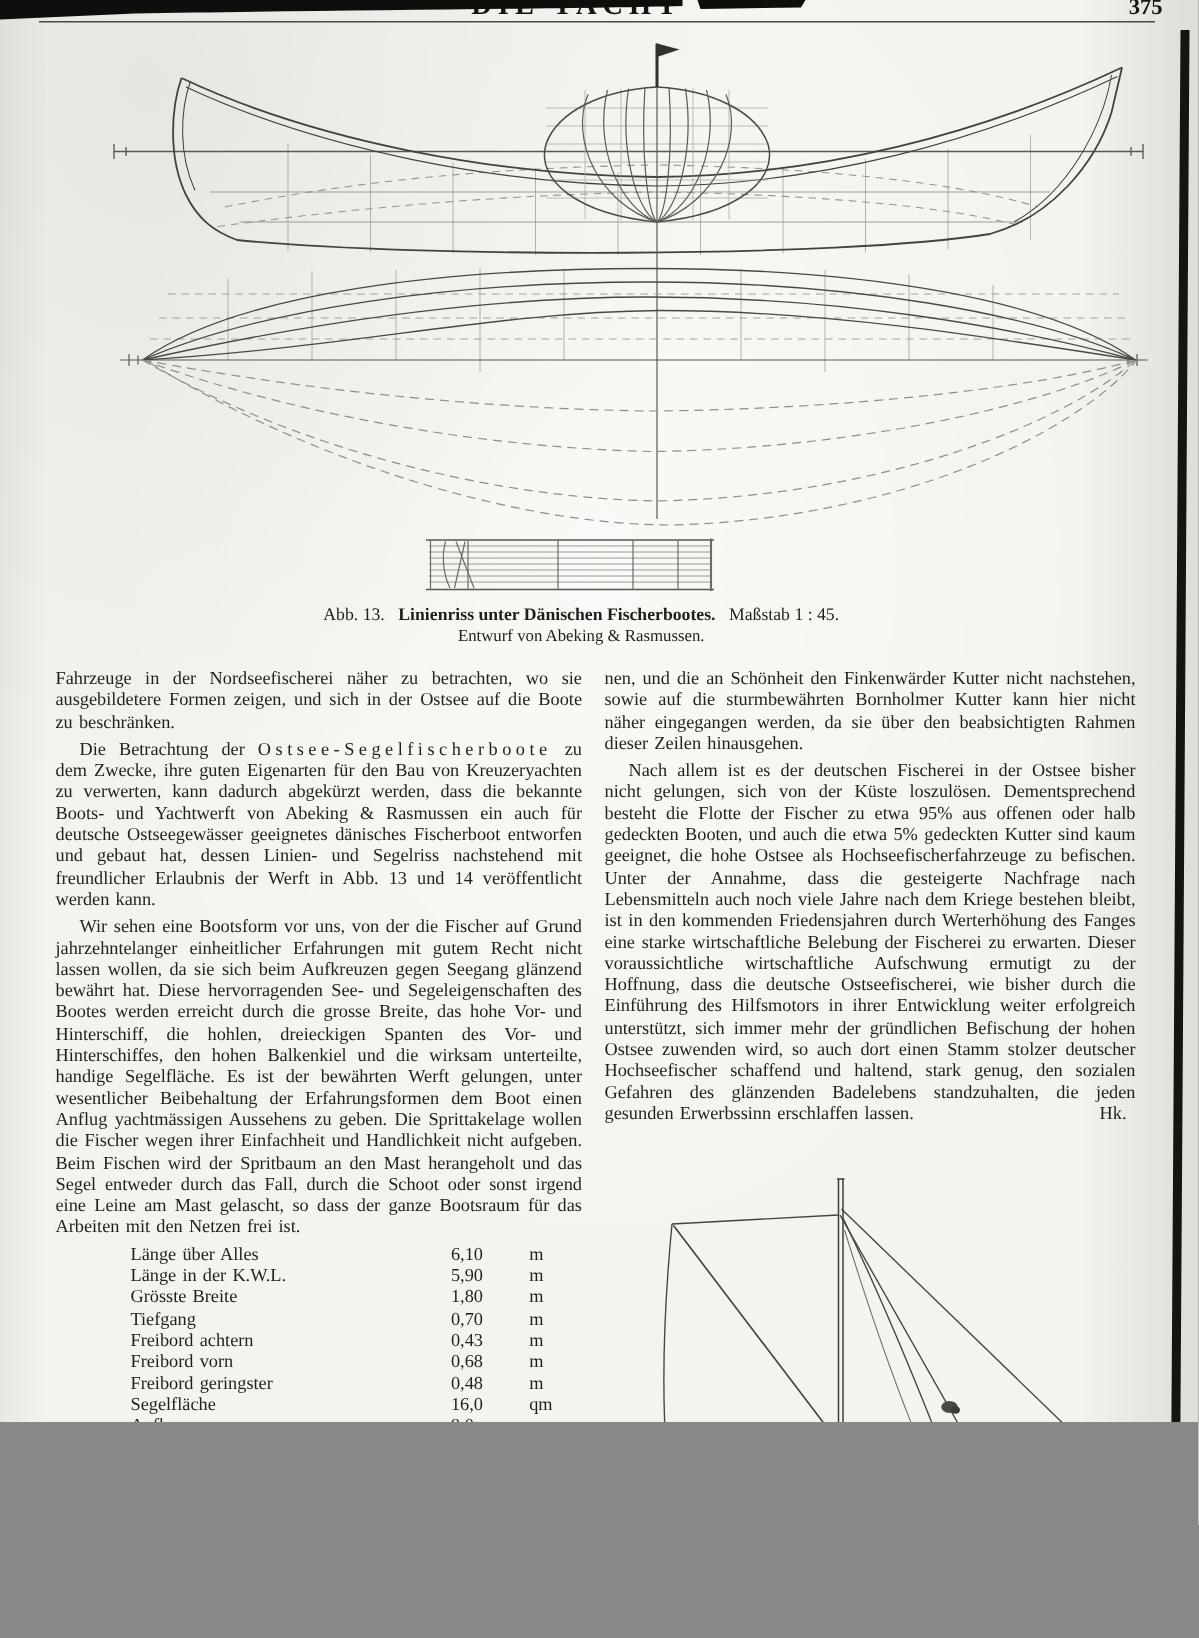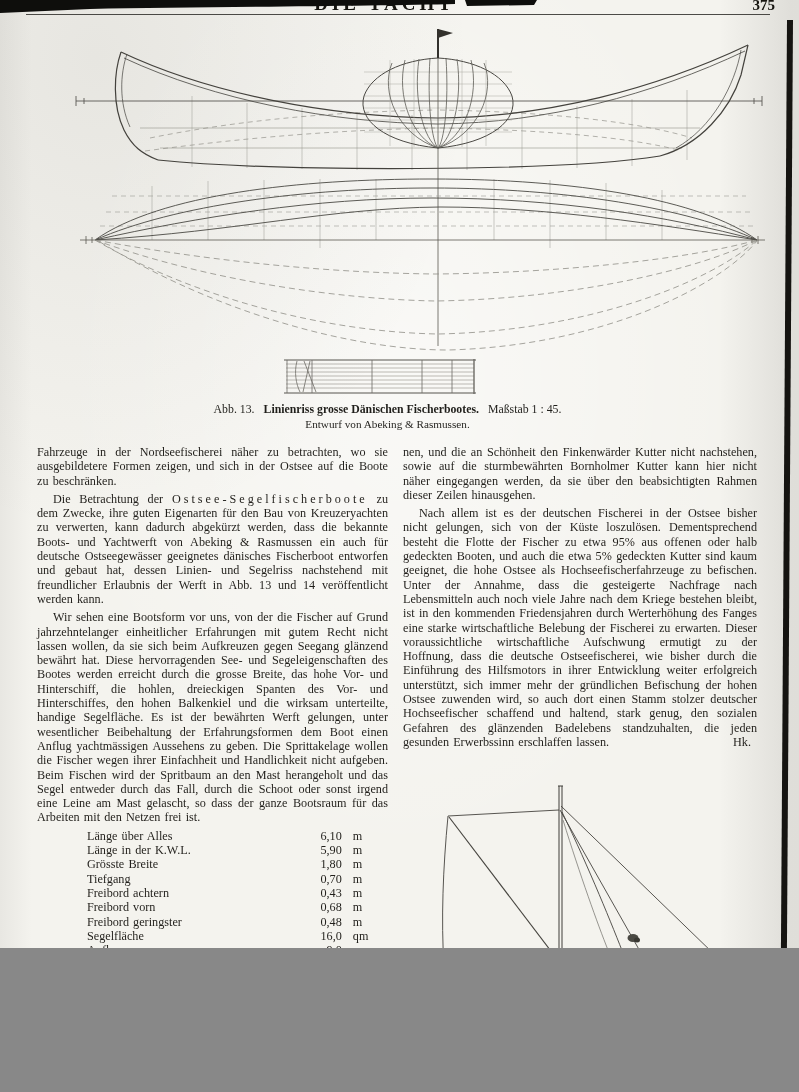--- a/index.html
+++ b/index.html
@@ -33,21 +33,21 @@
        word-spacing:1.1px;color:#211f1b;z-index:2;}
   .col-left{left:33px;width:359px;}
   .col-right{left:399px;width:362px;}
   .col p{margin:4px;}
   .col p.ind{text-indent:16px;}
   .sperr{letter-spacing:3px;}
   
   .dims{margin-left:54px;}
   .dim-row{display:flex;line-height:14.3px;}
   .dim-label{width:218px;}
-  .dim-value{width:42px;text-align:right;}
+  .dim-value{width:42px;}
   .dim-unit{width:40px;padding-left:11px;}
   .sig{float:right;font-weight:400;padding-right:6px;}
   
   .watermark{
     position:absolute;top:1060px;right:12px;z-index:6;
     font-family:"Liberation Sans","DejaVu Sans",sans-serif;
     font-weight:700;font-size:17.5px;color:#fbfbfa;
     -webkit-text-stroke:1px #5a5a58;
     text-shadow:0 0 2px #55544f,0 0 4px rgba(80,78,74,.75),1px 1px 1px #454440;
     letter-spacing:.2px;
@@ -185,21 +185,21 @@
           <path d="M474,359 V394" stroke-width="1.4"></path>
         <path d="M304,361 L316,392"></path>
           <path d="M310,361 L303,392"></path>
         <path d="M297,361 C294,372 296,384 300,392"></path>
       </g>
     </g>
   </svg>
 
   <div class="caption13">
     <div>
-      <span class="cap-sp">Abb. 13.</span><span class="cap-b cap-sp">Linienriss grosse Dänischen Fischerbootes.</span><span>Maßstab 1 : 45.</span>
+      <span class="cap-sp">Abb. 13.</span><span class="cap-b cap-sp">Linienriss unter Dänischen Fischerbootes.</span><span>Maßstab 1 : 45.</span>
     </div>
     <div class="sub">Entwurf von Abeking &amp; Rasmussen.</div>
   </div>
 
   <div class="col col-left">
     <p>Fahrzeuge in der Nordseefischerei näher zu betrachten, wo sie ausgebildetere Formen zeigen, und sich in der Ostsee auf die Boote zu beschränken.</p>
     <p class="ind">
       <span>Die Betrachtung der </span><span class="sperr">Ostsee-Segelfischerboote</span><span> zu dem Zwecke, ihre guten Eigenarten für den Bau von Kreuzeryachten zu verwerten, kann dadurch abgekürzt werden, dass die bekannte Boots- und Yachtwerft von Abeking &amp; Rasmussen ein auch für deutsche Ostseegewässer geeignetes dänisches Fischerboot entworfen und gebaut hat, dessen Linien- und Segelriss nachstehend mit freundlicher Erlaubnis der Werft in Abb. 13 und 14 veröffentlicht werden kann.</span>
     </p>
     <p class="ind">Wir sehen eine Bootsform vor uns, von der die Fischer auf Grund jahrzehntelanger einheitlicher Erfahrungen mit gutem Recht nicht lassen wollen, da sie sich beim Aufkreuzen gegen Seegang glänzend bewährt hat. Diese hervorragenden See- und Segeleigenschaften des Bootes werden erreicht durch die grosse Breite, das hohe Vor- und Hinterschiff, die hohlen, dreieckigen Spanten des Vor- und Hinterschiffes, den hohen Balkenkiel und die wirksam unterteilte, handige Segelfläche. Es ist der bewährten Werft gelungen, unter wesentlicher Beibehaltung der Erfahrungsformen dem Boot einen Anflug yachtmässigen Aussehens zu geben. Die Sprittakelage wollen die Fischer wegen ihrer Einfachheit und Handlichkeit nicht aufgeben. Beim Fischen wird der Spritbaum an den Mast herangeholt und das Segel entweder durch das Fall, durch die Schoot oder sonst irgend eine Leine am Mast gelascht, so dass der ganze Bootsraum für das Arbeiten mit den Netzen frei ist.</p>

